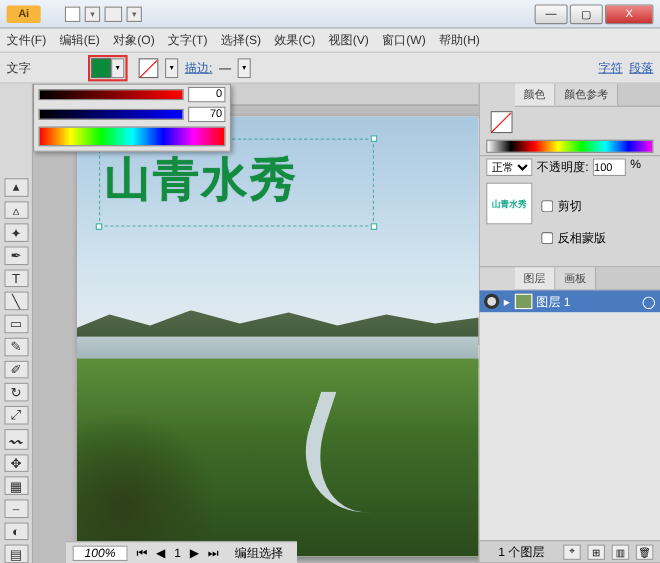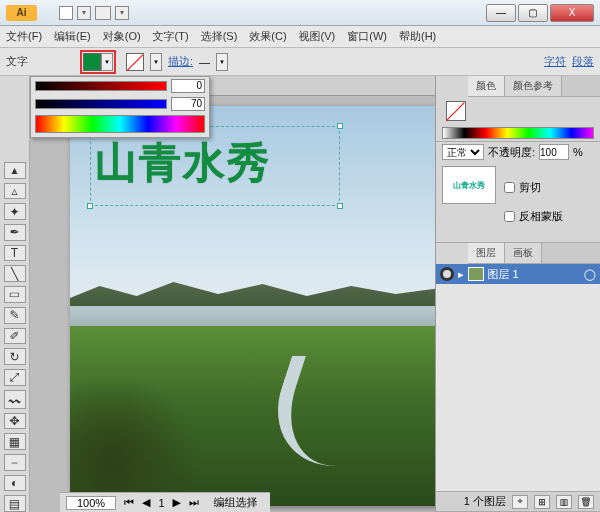--- a/index.html
+++ b/index.html
@@ -41,30 +41,30 @@
 .sky { position: absolute; inset: 0; height: 55%; background: linear-gradient(#a8c8e0 0%,#d0e3ee 60%,#e8eef0 100%); }
 .mountains { position: absolute; top: 42%; left: 0; right: 0; height: 40px; background: linear-gradient(#5a6e4f,#3e5638); clip-path: polygon(0 60%,8% 30%,18% 55%,28% 20%,40% 50%,52% 25%,64% 55%,76% 30%,88% 50%,100% 35%,100% 100%,0 100%); }
 .water { position: absolute; top: 50%; left: 0; right: 0; height: 28px; background: linear-gradient(#b9c9ce,#9caeb0); }
 .land { position: absolute; top: 55%; left: 0; right: 0; bottom: 0; background: linear-gradient(#5d8f3a 0%,#3f6d28 40%,#2a4a1c 100%); }
 .river { position: absolute; bottom: 10%; left: 55%; width: 80px; height: 110px; border-left: 14px solid #c9d6d9; border-radius: 0 0 0 80px; transform: skewX(-18deg); }
 .fg { position: absolute; bottom: 0; left: 0; width: 140px; height: 150px; background: radial-gradient(circle at 30% 70%,#2e4018 0%,transparent 60%); }
 .text-frame { position: absolute; top: 20px; left: 20px; width: 250px; height: 80px; border: 1px dashed #5aa; }
 .text-frame .handle { position: absolute; width: 6px; height: 6px; background: #fff; border: 1px solid #3a9; }
 .text-art { font-size: 42px; font-weight: bold; color: #128c3f; letter-spacing: 2px; font-family: "KaiTi","STKaiti",serif; padding: 8px 4px; filter: url(#rough); text-shadow: 0 0 1px #0a6e2f; }
 .statusbar { position: absolute; bottom: 0; left: 30px; right: 165px; height: 20px; background: #dcdcdc; border-top: 1px solid #aaa; display: flex; align-items: center; gap: 8px; padding: 0 6px; font-size: 10px; }
-.zoom-box { width: 50px; height: 14px; border: 1px solid #999; background: #fff; text-align: center; }
+.zoom-box { width: 50px; height: 14px; border: 1px solid #999; background: #fff; text-align: center; font-style: italic; }
 .right-panels { width: 165px; background: #d6d6d6; border-left: 1px solid #999; display: flex; flex-direction: column; }
 .panel { border-bottom: 1px solid #aaa; }
 .panel-tabs { display: flex; background: #cacaca; border-bottom: 1px solid #aaa; margin-left: 32px; }
 .ptab { padding: 3px 8px; font-size: 10px; color: #444; border-right: 1px solid #aaa; background: #d8d8d8; }
 .ptab.active { background: #e6e6e6; }
 .color-strip { height: 12px; background: linear-gradient(to right,#fff,#000,red,yellow,lime,cyan,blue,magenta); border: 1px solid #888; margin: 2px 6px; }
-.opacity-row { display: flex; align-items: center; gap: 4px; padding: 2px 6px; }
+.opacity-row { display: flex; align-items: flex-start; gap: 4px; padding: 2px 6px; }
 .opacity-row select, .opacity-row input { height: 16px; font-size: 10px; border: 1px solid #999; background: #fff; }
-.thumb { width: 54px; height: 38px; border: 1px solid #999; background: #fff; display: flex; align-items: center; justify-content: center; color: #1a8; font-size: 8px; font-weight: bold; }
+.thumb { width: 42px; height: 38px; border: 1px solid #999; background: #fff; display: flex; align-items: center; justify-content: center; color: #1a8; font-size: 8px; font-weight: bold; }
 .chk { display: flex; align-items: center; gap: 4px; margin: 14px 0; }
 .chk input { width: 11px; height: 11px; }
 .layer-row { display: flex; align-items: center; height: 20px; background: #4a7abf; color: #fff; padding: 0 4px; gap: 4px; }
 .eye { width: 14px; height: 14px; background: #333; border-radius: 50%; position: relative; }
 .eye:after { content: ""; position: absolute; inset: 3px; background: #ddd; border-radius: 50%; }
 .layer-thumb { width: 16px; height: 14px; background: #7a9c5c; border: 1px solid #fff; }
 .layers-blank { flex: 1; background: #e4e4e4; }
 .panel-footer { height: 20px; background: #d0d0d0; border-top: 1px solid #aaa; display: flex; align-items: center; justify-content: flex-end; padding: 0 6px; gap: 6px; }
 .pf-btn { width: 16px; height: 14px; border: 1px solid #999; background: #eee; font-size: 9px; display: flex; align-items: center; justify-content: center; }
 </style>
@@ -222,21 +222,21 @@
       <div class="layer-row">
         <div class="eye"></div>
         <span>▸</span>
         <div class="layer-thumb"></div>
         <span>图层 1</span>
         <div style="flex:1"></div>
         <span>◯</span>
       </div>
       <div class="layers-blank"></div>
       <div class="panel-footer">
-        <span style="flex:1;text-align:right">1 个图层</span>
+        <span style="flex:1;text-align:center">1 个图层</span>
         <div class="pf-btn">⌖</div>
         <div class="pf-btn">⊞</div>
         <div class="pf-btn">▥</div>
         <div class="pf-btn">🗑</div>
       </div>
     </div>
   </div>
 </div>
 
 </body></html>

